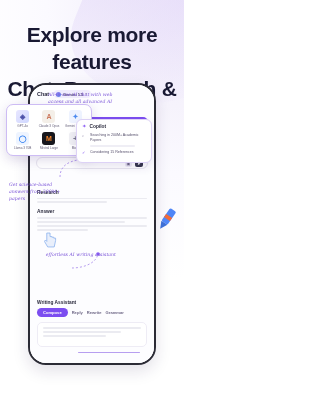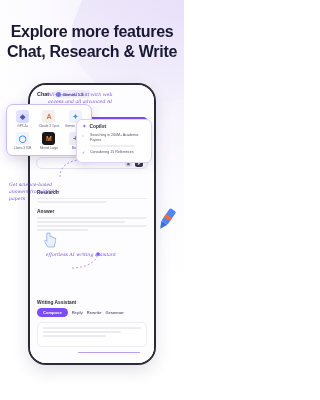--- a/index.html
+++ b/index.html
@@ -40,21 +40,21 @@
     border-radius: 40% 60% 55% 45%;
   }
 
   
   .headline {
     position: absolute;
     top: 22px; left: 0; right: 0;
     text-align: center;
     color: #191933;
     font-weight: 700;
-    font-size: 16px;
+    font-size: 21px;
     line-height: 1.28;
     letter-spacing: -0.3px;
     padding: 0 6px;
   }
   .headline .l2 { display: block; }
 
   
   .phone {
     position: absolute;
     left: 28px;

